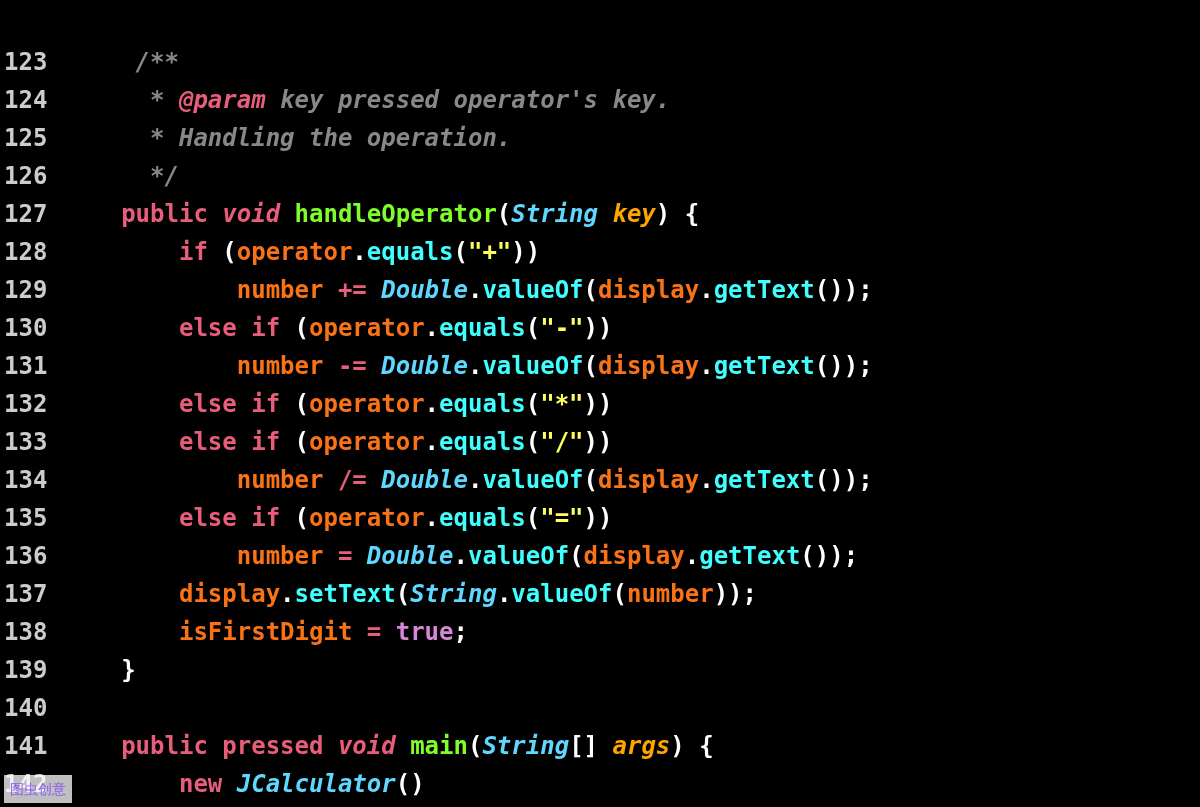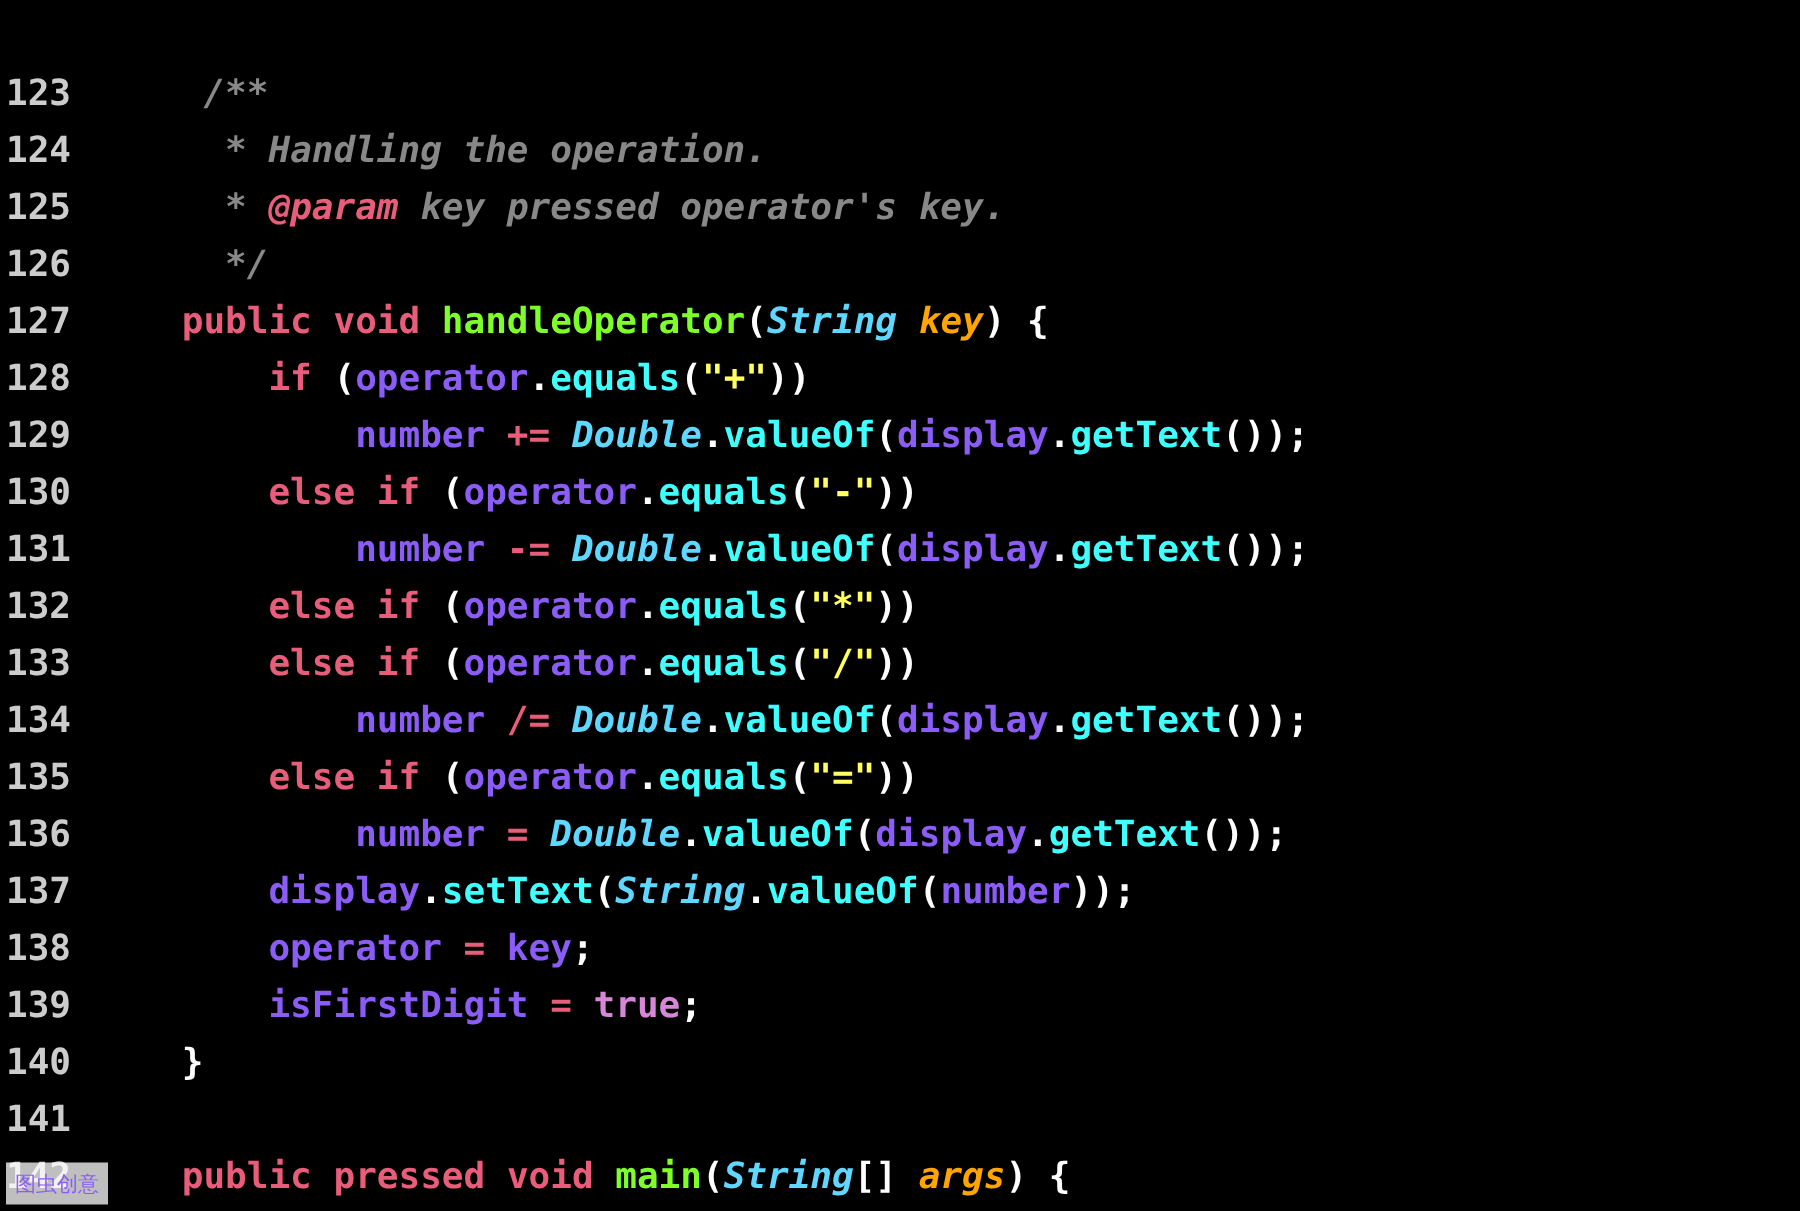--- a/index.html
+++ b/index.html
@@ -38,27 +38,27 @@
     padding-left: 8px;
   }
   .code .ln {
     height: 38px;
     line-height: 38px;
     white-space: pre;
   }
   .c-comment { color: #888888; font-style: italic; }
   .c-param   { color: #e85d7a; font-style: italic; }
   .c-kw      { color: #e85d7a; }
-  .c-kw-i    { color: #e85d7a; }
+  .c-kw-i    { color: #e85d7a; font-style: italic; }
   .c-type    { color: #5fd7ff; font-style: italic; }
   .c-method  { color: #7fff2a; }
   .c-methodc { color: #40ffff; }
   .c-argname { color: #ffa500; font-style: italic; }
   .c-punct   { color: #ffffff; }
-  .c-ident   { color: #8b5cf6; }
+  .c-ident   { color: #f97316; }
   .c-str     { color: #ffff60; }
   .c-bool    { color: #d787d7; text-align: center; }
   .watermark {
     position: absolute;
     bottom: 4px;
     left: 4px;
     background: rgba(255,255,255,0.75);
     color: #8b5cf6;
     font-size: 14px;
     font-family: sans-serif;
@@ -90,35 +90,34 @@
     <div>139</div>
     <div>140</div>
     <div>141</div>
     <div>142</div>
     <div>143</div>
     <div>144</div>
   </div>
 
   <div class="code">
     <div class="ln">     <span class="c-comment">/**</span></div>
+    <div class="ln">     <span class="c-comment"> * </span><span class="c-param">@param</span><span class="c-comment"> key pressed operator's key.</span></div>
     <div class="ln">     <span class="c-comment"> * </span><span class="c-comment">Handling the operation.</span></div>
-    <div class="ln">     <span class="c-comment"> * </span><span class="c-param">@param</span><span class="c-comment"> key pressed operator's key.</span></div>
     <div class="ln">     <span class="c-comment"> */</span></div>
     <div class="ln">    <span class="c-kw">public</span> <span class="c-kw-i">void</span> <span class="c-method">handleOperator</span><span class="c-punct">(</span><span class="c-type">String</span> <span class="c-argname">key</span><span class="c-punct">)</span><span class="c-punct"> {</span></div>
     <div class="ln">        <span class="c-kw">if</span><span class="c-punct"> (</span><span class="c-ident">operator</span><span class="c-punct">.</span><span class="c-methodc">equals</span><span class="c-punct">(</span><span class="c-str">"+"</span><span class="c-punct">))</span></div>
     <div class="ln">            <span class="c-ident">number</span><span class="c-kw"> += </span><span class="c-type">Double</span><span class="c-punct">.</span><span class="c-methodc">valueOf</span><span class="c-punct">(</span><span class="c-ident">display</span><span class="c-punct">.</span><span class="c-methodc">getText</span><span class="c-punct">());</span></div>
     <div class="ln">        <span class="c-kw">else</span> <span class="c-kw">if</span><span class="c-punct"> (</span><span class="c-ident">operator</span><span class="c-punct">.</span><span class="c-methodc">equals</span><span class="c-punct">(</span><span class="c-str">"-"</span><span class="c-punct">))</span></div>
     <div class="ln">            <span class="c-ident">number</span><span class="c-kw"> -= </span><span class="c-type">Double</span><span class="c-punct">.</span><span class="c-methodc">valueOf</span><span class="c-punct">(</span><span class="c-ident">display</span><span class="c-punct">.</span><span class="c-methodc">getText</span><span class="c-punct">());</span></div>
     <div class="ln">        <span class="c-kw">else</span> <span class="c-kw">if</span><span class="c-punct"> (</span><span class="c-ident">operator</span><span class="c-punct">.</span><span class="c-methodc">equals</span><span class="c-punct">(</span><span class="c-str">"*"</span><span class="c-punct">))</span></div>
     <div class="ln">        <span class="c-kw">else</span> <span class="c-kw">if</span><span class="c-punct"> (</span><span class="c-ident">operator</span><span class="c-punct">.</span><span class="c-methodc">equals</span><span class="c-punct">(</span><span class="c-str">"/"</span><span class="c-punct">))</span></div>
     <div class="ln">            <span class="c-ident">number</span><span class="c-kw"> /= </span><span class="c-type">Double</span><span class="c-punct">.</span><span class="c-methodc">valueOf</span><span class="c-punct">(</span><span class="c-ident">display</span><span class="c-punct">.</span><span class="c-methodc">getText</span><span class="c-punct">());</span></div>
     <div class="ln">        <span class="c-kw">else</span> <span class="c-kw">if</span><span class="c-punct"> (</span><span class="c-ident">operator</span><span class="c-punct">.</span><span class="c-methodc">equals</span><span class="c-punct">(</span><span class="c-str">"="</span><span class="c-punct">))</span></div>
     <div class="ln">            <span class="c-ident">number</span><span class="c-kw"> = </span><span class="c-type">Double</span><span class="c-punct">.</span><span class="c-methodc">valueOf</span><span class="c-punct">(</span><span class="c-ident">display</span><span class="c-punct">.</span><span class="c-methodc">getText</span><span class="c-punct">());</span></div>
     <div class="ln">        <span class="c-ident">display</span><span class="c-punct">.</span><span class="c-methodc">setText</span><span class="c-punct">(</span><span class="c-type">String</span><span class="c-punct">.</span><span class="c-methodc">valueOf</span><span class="c-punct">(</span><span class="c-ident">number</span><span class="c-punct">));</span></div>
-    <div class="ln">        <span class="c-ident">operator</span><span class="c-kw"> = </span><span class="c-ident">key</span><span class="c-punct">;</span></div>
     <div class="ln">        <span class="c-ident">isFirstDigit</span><span class="c-kw"> = </span><span class="c-bool">true</span><span class="c-punct">;</span></div>
     <div class="ln">    <span class="c-punct">}</span></div>
     <div class="ln"><span></span></div>
     <div class="ln">    <span class="c-kw">public</span> <span class="c-kw">pressed</span> <span class="c-kw-i">void</span> <span class="c-method">main</span><span class="c-punct">(</span><span class="c-type">String</span><span class="c-punct">[]</span> <span class="c-argname">args</span><span class="c-punct">)</span><span class="c-punct"> {</span></div>
     <div class="ln">        <span class="c-kw">new</span> <span class="c-type">JCalculator</span><span class="c-punct">()</span></div>
   </div>
 </div>
 
 <div class="watermark">图虫创意</div>
 

